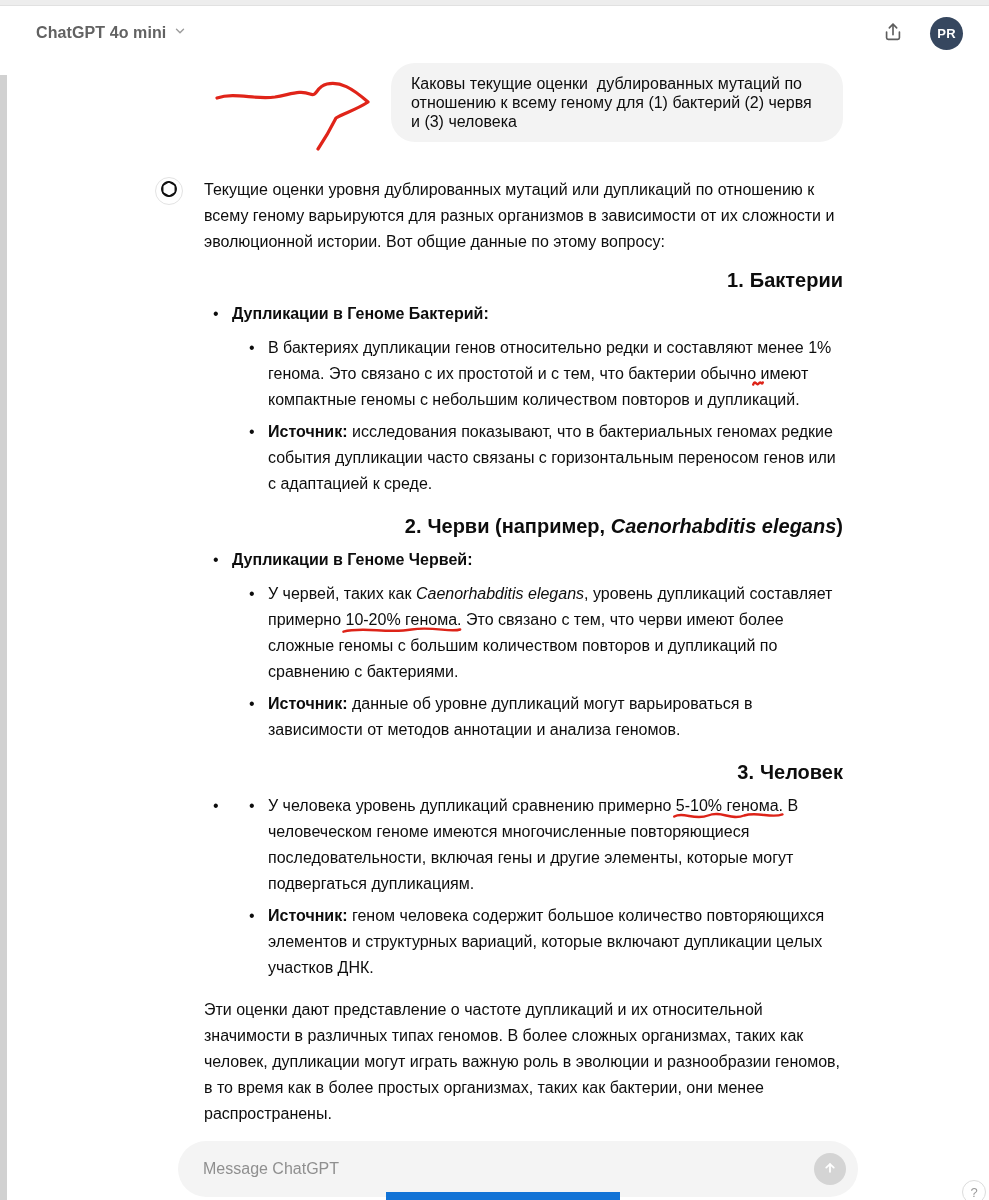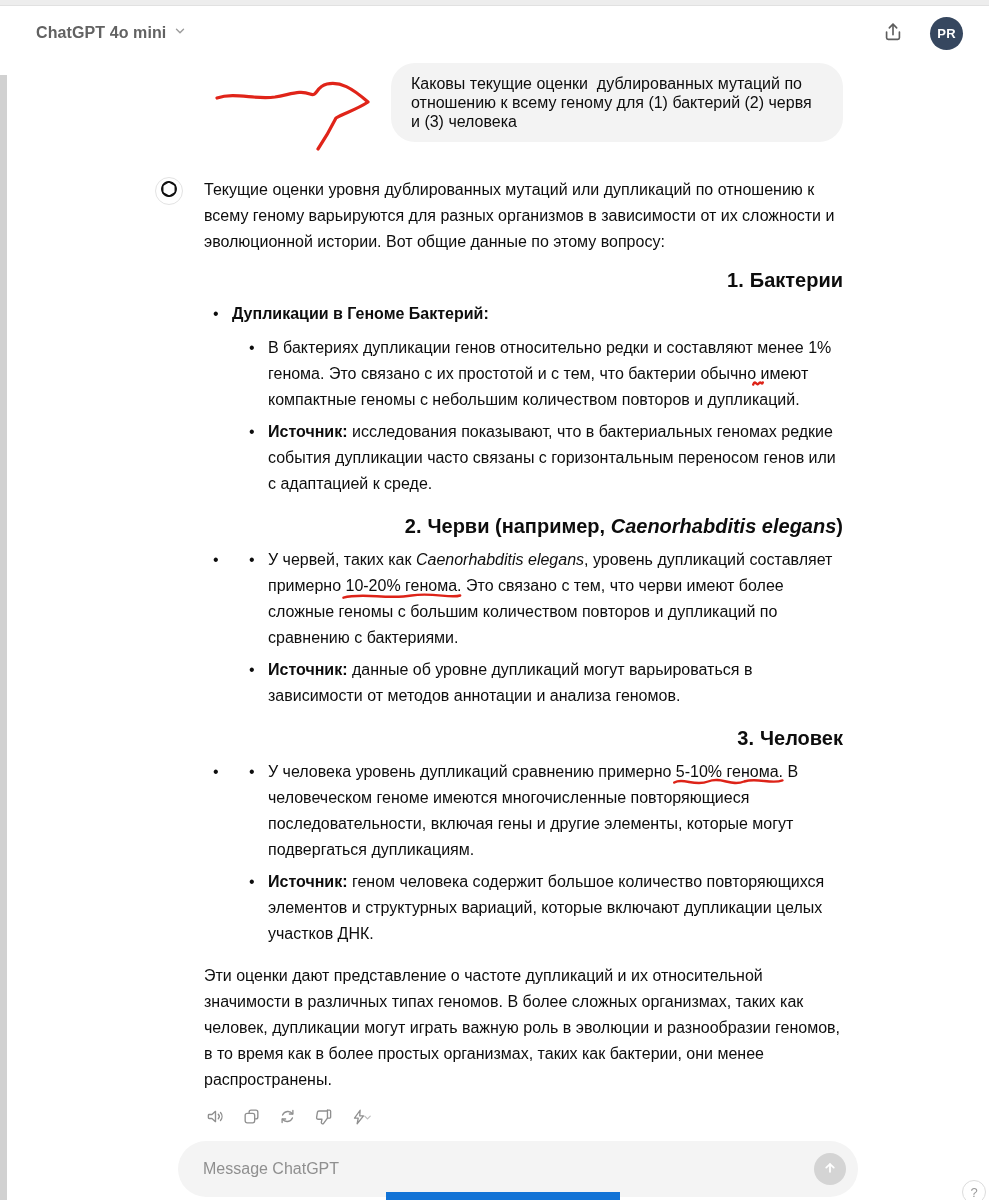--- a/index.html
+++ b/index.html
@@ -155,20 +155,21 @@
               <li>
                 <p class="para"><span class="b">Источник:</span><span> исследования показывают, что в бактериальных геномах редкие события дупликации часто связаны с горизонтальным переносом генов или с адаптацией к среде.</span></p>
               </li>
             </ul>
           </li>
         </ul>
 
         <h3 class="md-h"><span class="hnum">2.</span><span>Черви (например, </span><span class="hi">Caenorhabditis elegans</span><span>)</span></h3>
         <ul class="l1">
           <li>
+            <p class="para b">Дупликации в Геноме Червей:</p>
             <ul class="l2">
               <li>
                 <p class="para"><span>У червей, таких как </span><span class="i">Caenorhabditis elegans</span><span>, уровень дупликаций составляет примерно </span><span class="ru"><span>10-20% генома</span><svg class="ru-svg" viewBox="0 0 100 10" preserveAspectRatio="none">
                         <path d="M2,7 C18,2 38,9 58,5 C76,2 90,8 98,5" vector-effect="non-scaling-stroke"></path>
                       </svg></span><span>. Это связано с тем, что черви имеют более сложные геномы с большим количеством повторов и дупликаций по сравнению с бактериями.</span></p>
               </li>
               <li>
                 <p class="para"><span class="b">Источник:</span><span> данные об уровне дупликаций могут варьироваться в зависимости от методов аннотации и анализа геномов.</span></p>
               </li>
             </ul>

